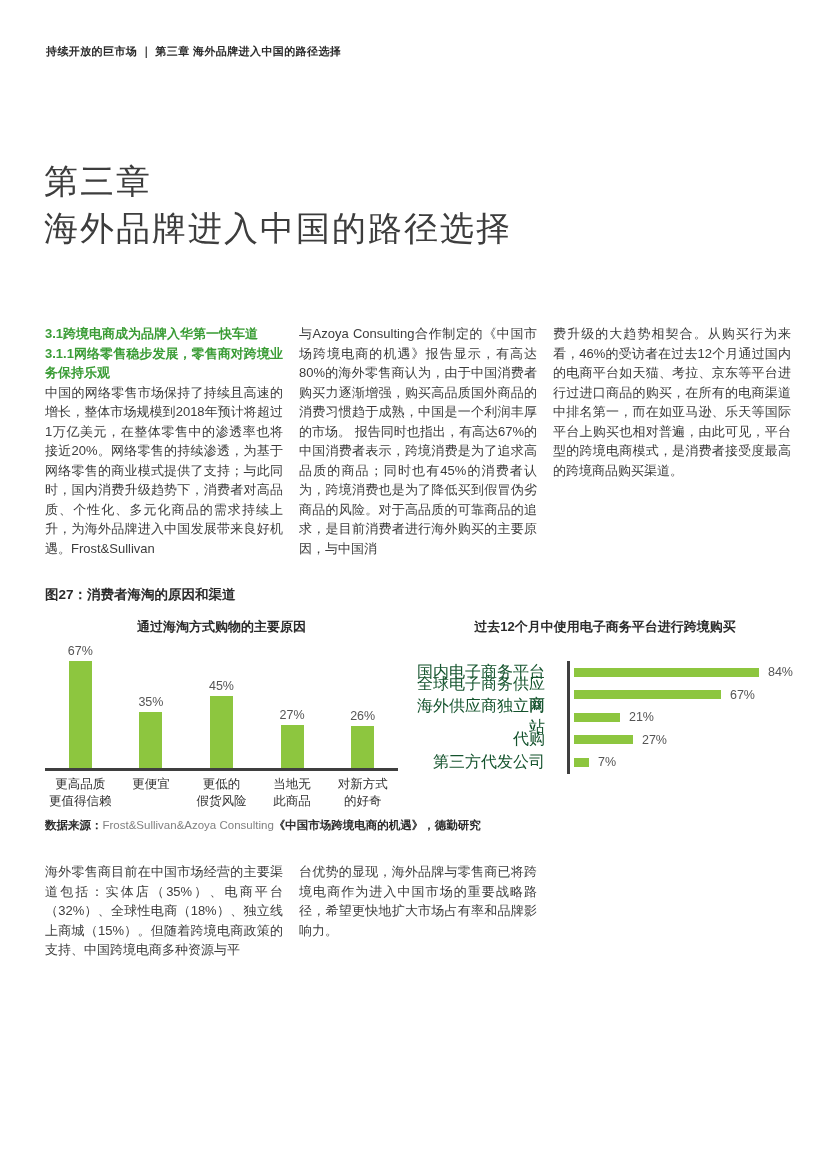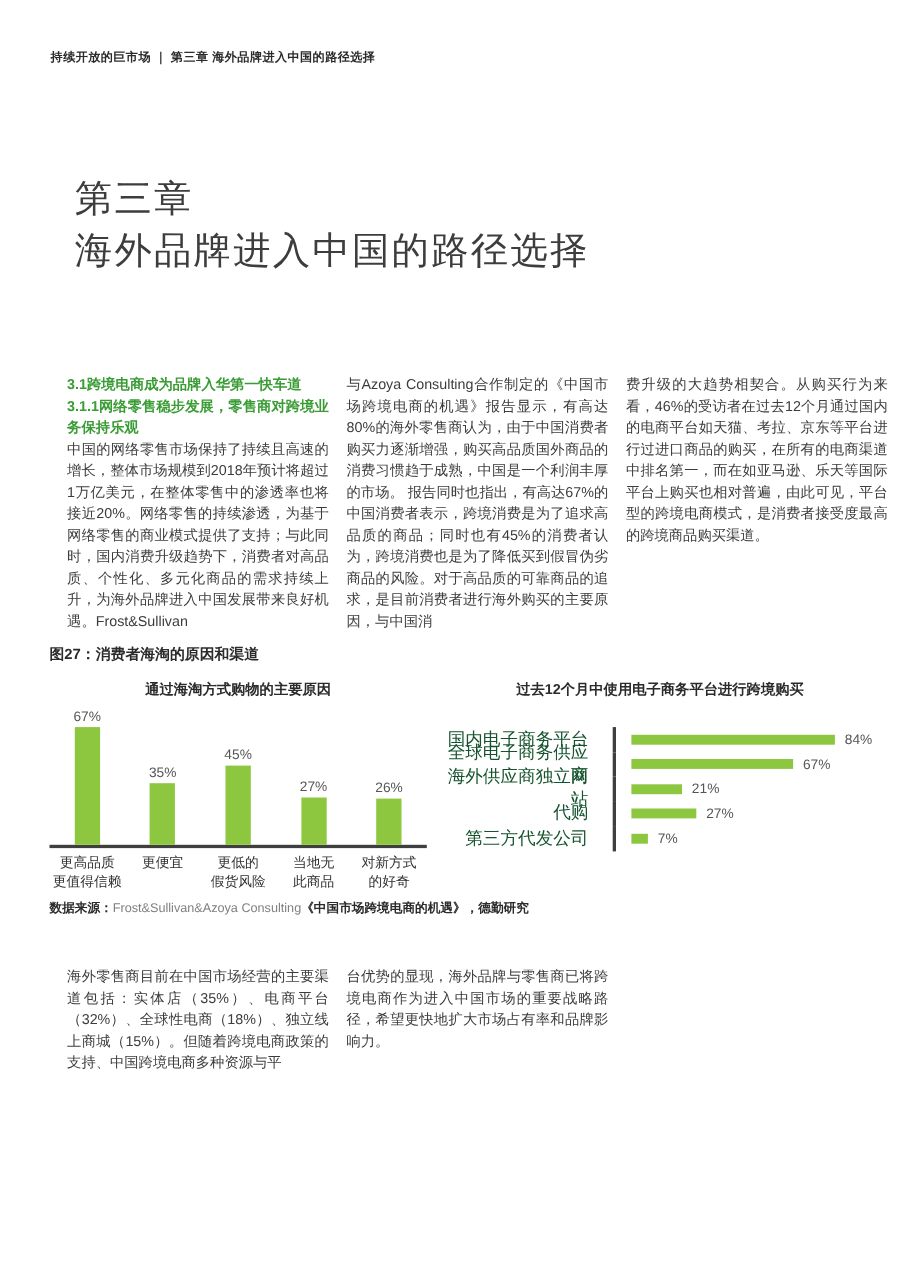--- a/index.html
+++ b/index.html
@@ -9,25 +9,25 @@
     overflow:hidden;
   }
   .header {
     position:absolute; top:44px; left:46px;
     font-size:11px; font-weight:bold; color:#2b2b2b; letter-spacing:0.4px;
   }
   .header .chapter-ref { font-weight:600; }
   .chapter-title {
     position:absolute; top:158px; left:44px;
     font-size:34px; font-weight:300; color:#3d3d3d;
-    line-height:47px; letter-spacing:2px;margin-left:24px;
+    line-height:47px; letter-spacing:2px;
   }
   .columns {
-    position:absolute; left:61px; width:746px;
-    display:flex; gap:16px;margin-top:16px;
+    position:absolute; left:45px; width:746px;
+    display:flex; gap:16px;
   }
   .columns.top { top:324px; }
   .columns.bottom { top:862px; }
   .col { flex:1; font-size:13px; line-height:19.5px; text-align:justify; color:#3c3c3c; }
   .green-heading { color:#3a9c35; font-weight:bold; }
   .figure-caption {
     position:absolute; top:586px; left:45px;
     font-size:13.5px; font-weight:bold; color:#2b2b2b;
   }
   .charts { position:absolute; top:618px; left:45px; width:748px; display:flex; gap:19px; }
@@ -40,21 +40,21 @@
   .vval { font-size:12.5px; color:#555555; margin-bottom:3px; }
   .vbar { width:23px; }
   .vchart-labels { display:flex; margin-top:5px;justify-content:center; }
   .vlabel { flex:1; text-align:center; font-size:12.5px; line-height:17px; color:#2f2f2f; white-space:pre-line; }
 
   
   .hchart { flex:1; }
   .hchart-title { text-align:center; font-weight:bold; font-size:13px; color:#2b2b2b; margin-bottom:25px; }
   .hrow { display:flex; align-items:center; height:22.5px; }
   .hlabel { width:128px; text-align:right; font-size:16px; color:#14532d; padding-right:22px; }
-  .hbars { flex:1; display:flex; align-items:center; height:100%; border-left:3px solid #3f3f3f; padding-left:14px; }
+  .hbars { flex:1; display:flex; align-items:center; height:100%; border-left:3px solid #3f3f3f; padding-left:4px; }
   .hbar { height:9px; }
   .hval { font-size:12.5px; color:#555555; margin-left:9px; }
 
   .source { position:absolute; top:818px; left:45px; font-size:11.5px; color:#2b2b2b; }
   .source .src-label { font-weight:bold; }
   .source .src-agency { color:#808080; }
   .source .src-report { font-weight:bold; }
   .source .src-suffix { font-weight:bold; }
 
   .page-number { position:absolute; top:1118px; left:45px; font-size:10.5px; color:#333333; }

